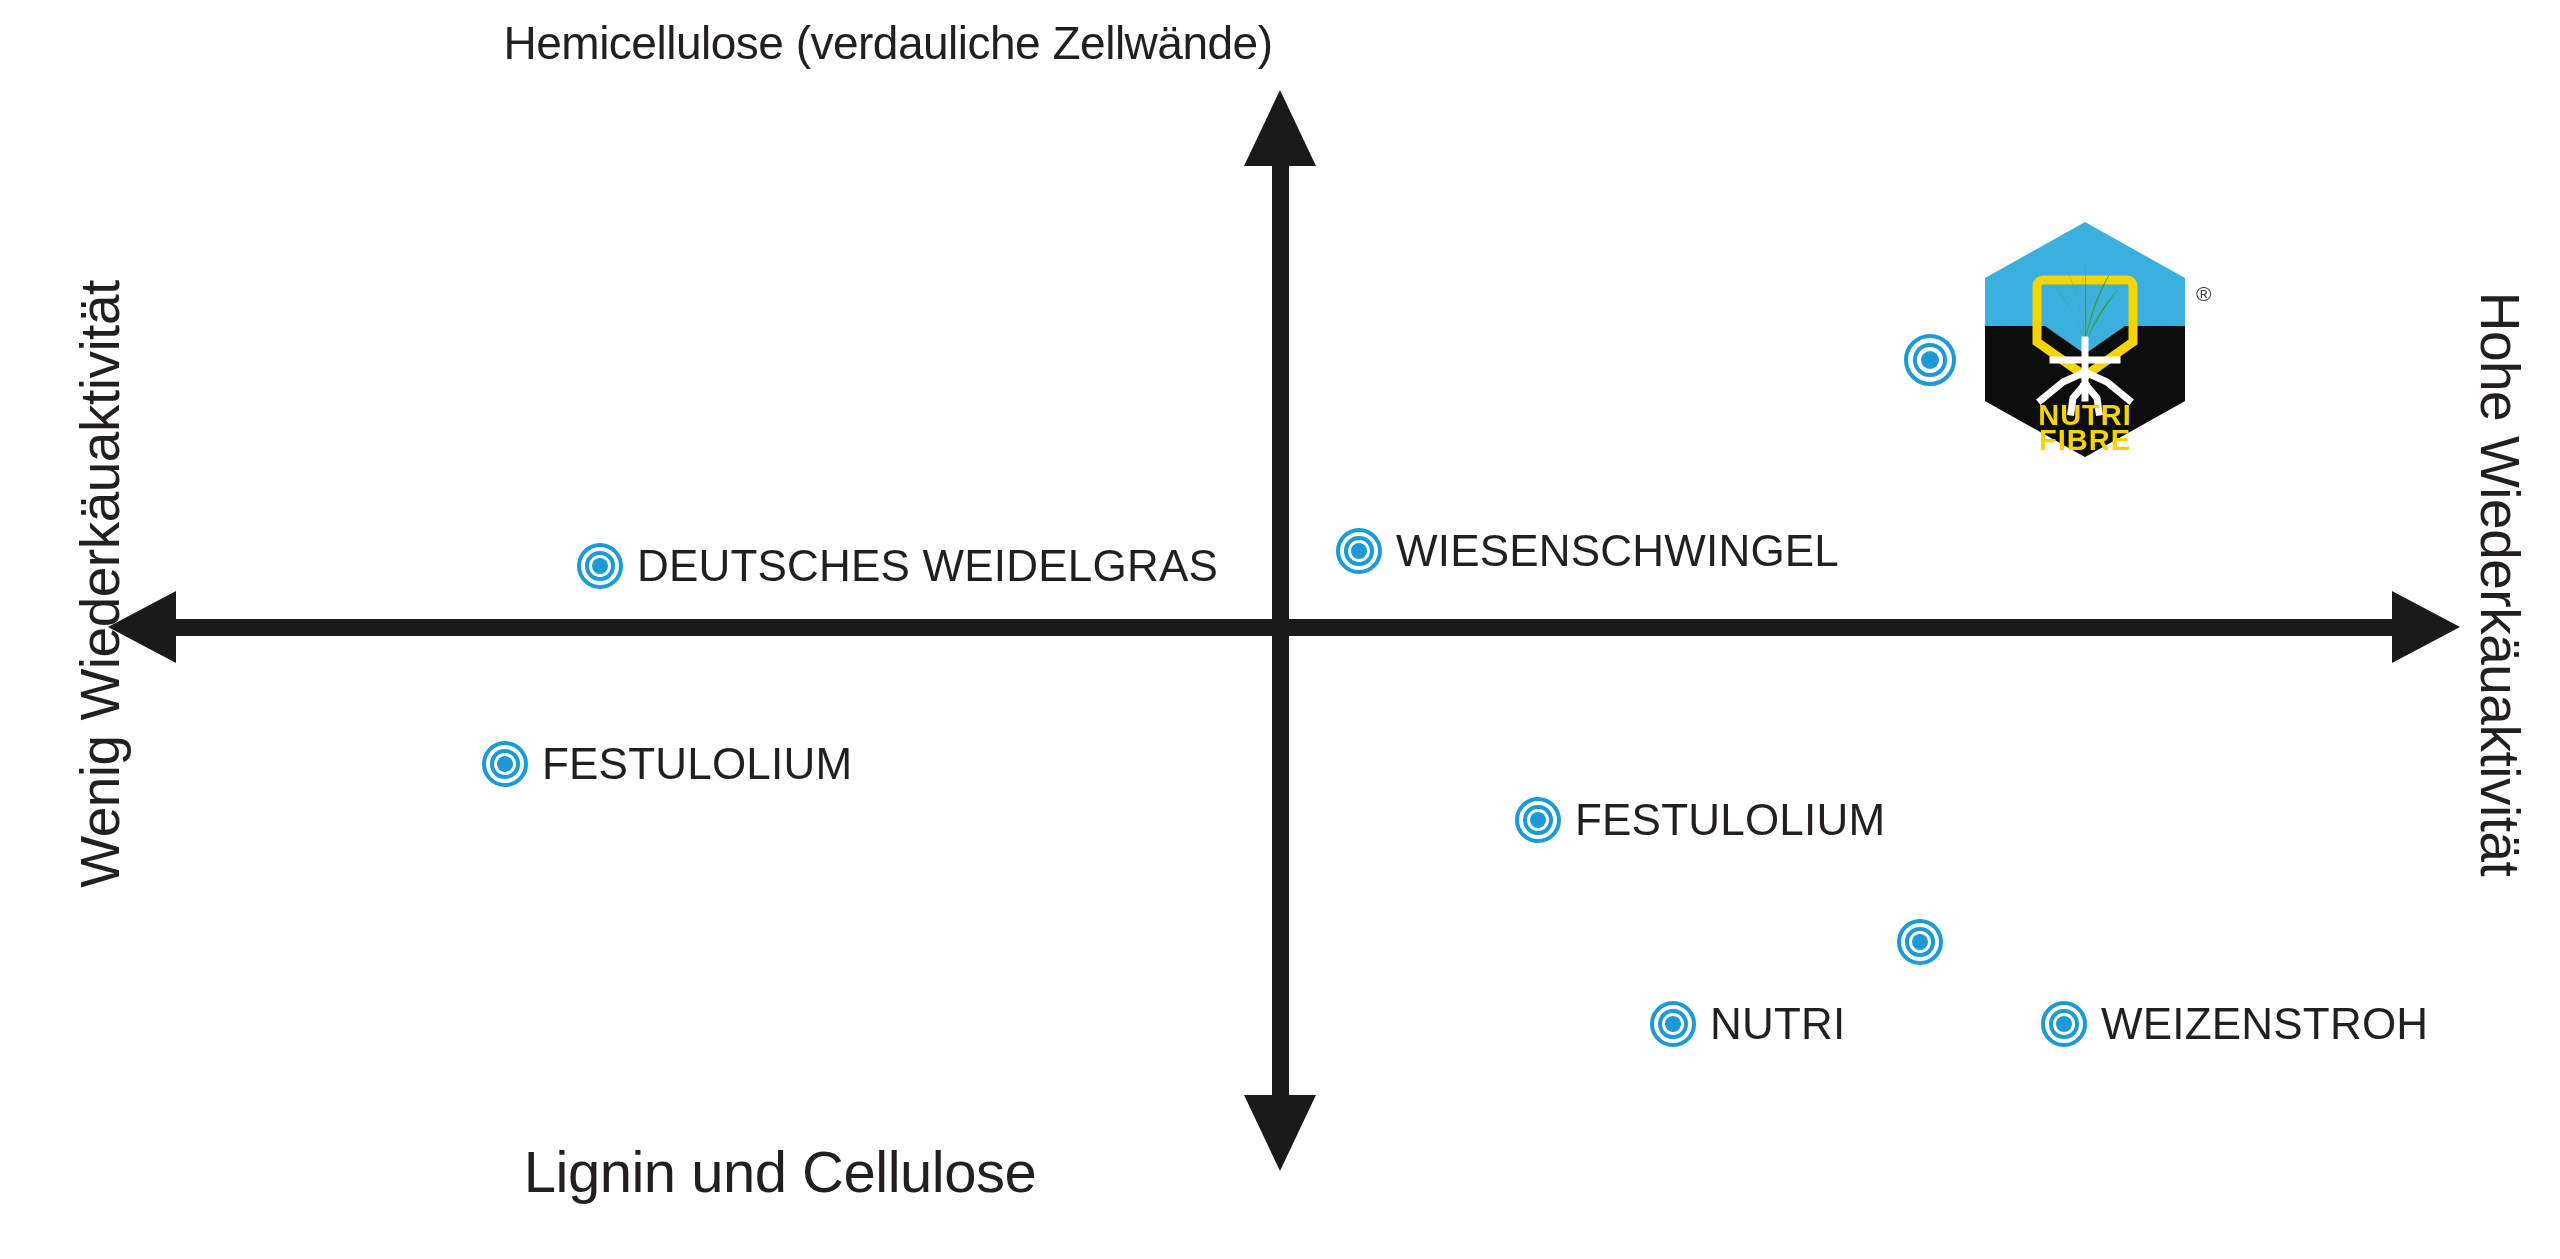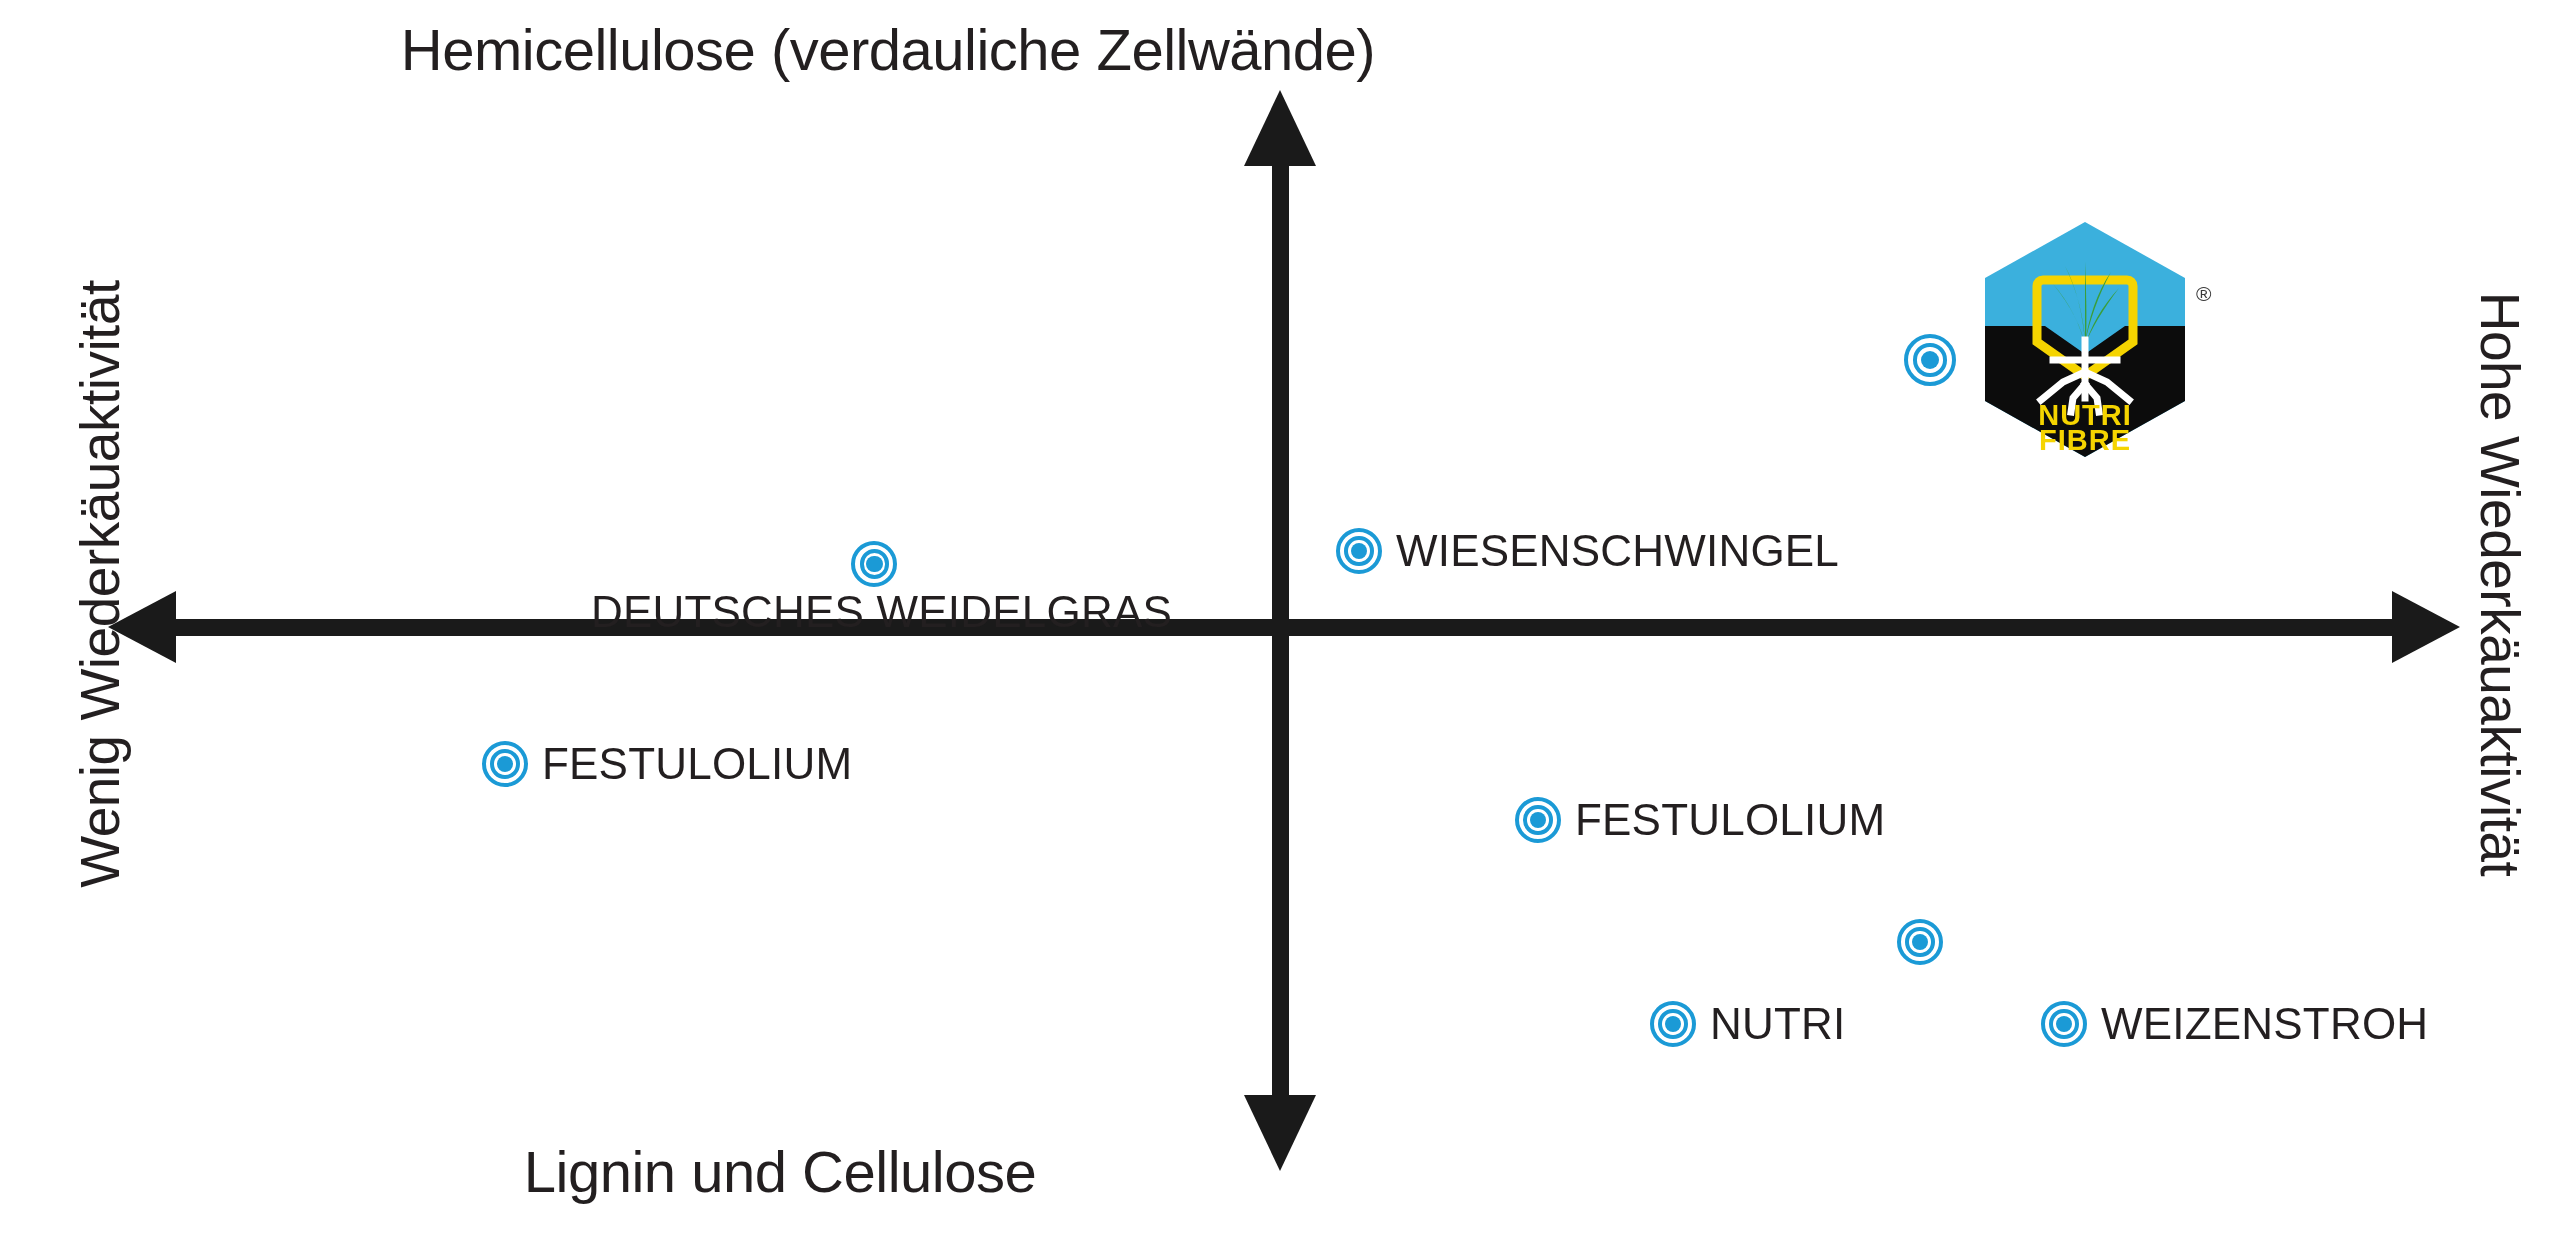--- a/index.html
+++ b/index.html
@@ -54,21 +54,21 @@
   .axis-title{
     position:absolute;
     color:#231f20;
     font-weight:400;
     white-space:nowrap;
     letter-spacing:-0.5px;
   }
   #title-top{
     left:0; top:16px; width:2380px;
     text-align:center;
-    font-size:58px;
+    font-size:46px;
   }
   #title-top .inner{
     display:inline-block;
     transform:translateX(-302px);
   }
   #title-bottom{
     left:0; top:1138px; width:2560px;
     text-align:center;
     font-size:58px;
   }
@@ -159,21 +159,21 @@
   <div class="arrow-head" id="x-arrow-right"></div>
   <div class="arrow-head" id="y-arrow-up"></div>
   <div class="arrow-head" id="y-arrow-down"></div>
 
   <div class="axis-title" id="title-top"><span class="inner">Hemicellulose (verdauliche Zellwände)</span></div>
   <div class="axis-title" id="title-bottom"><span class="inner">Lignin und Cellulose</span></div>
   <div class="axis-title" id="title-left">Wenig Wiederkäuaktivität</div>
   <div class="axis-title" id="title-right">Hohe Wiederkäuaktivität</div>
 
   <div id="points-layer">
-      <div class="point" style="left: 577px; top: 541px; flex-direction: column;">
+      <div class="point" style="left: 577px; top: 541px;">
         <span class="marker" style="width: 46px; height: 46px;">
           <span class="ring-outer"></span>
           <span class="ring-mid"></span>
           <span class="core"></span>
         </span>
         <span class="pt-label">DEUTSCHES WEIDELGRAS</span>
       </div>
       <div class="point" style="left: 1336px; top: 526px;">
         <span class="marker" style="width: 46px; height: 46px;">
           <span class="ring-outer"></span>

